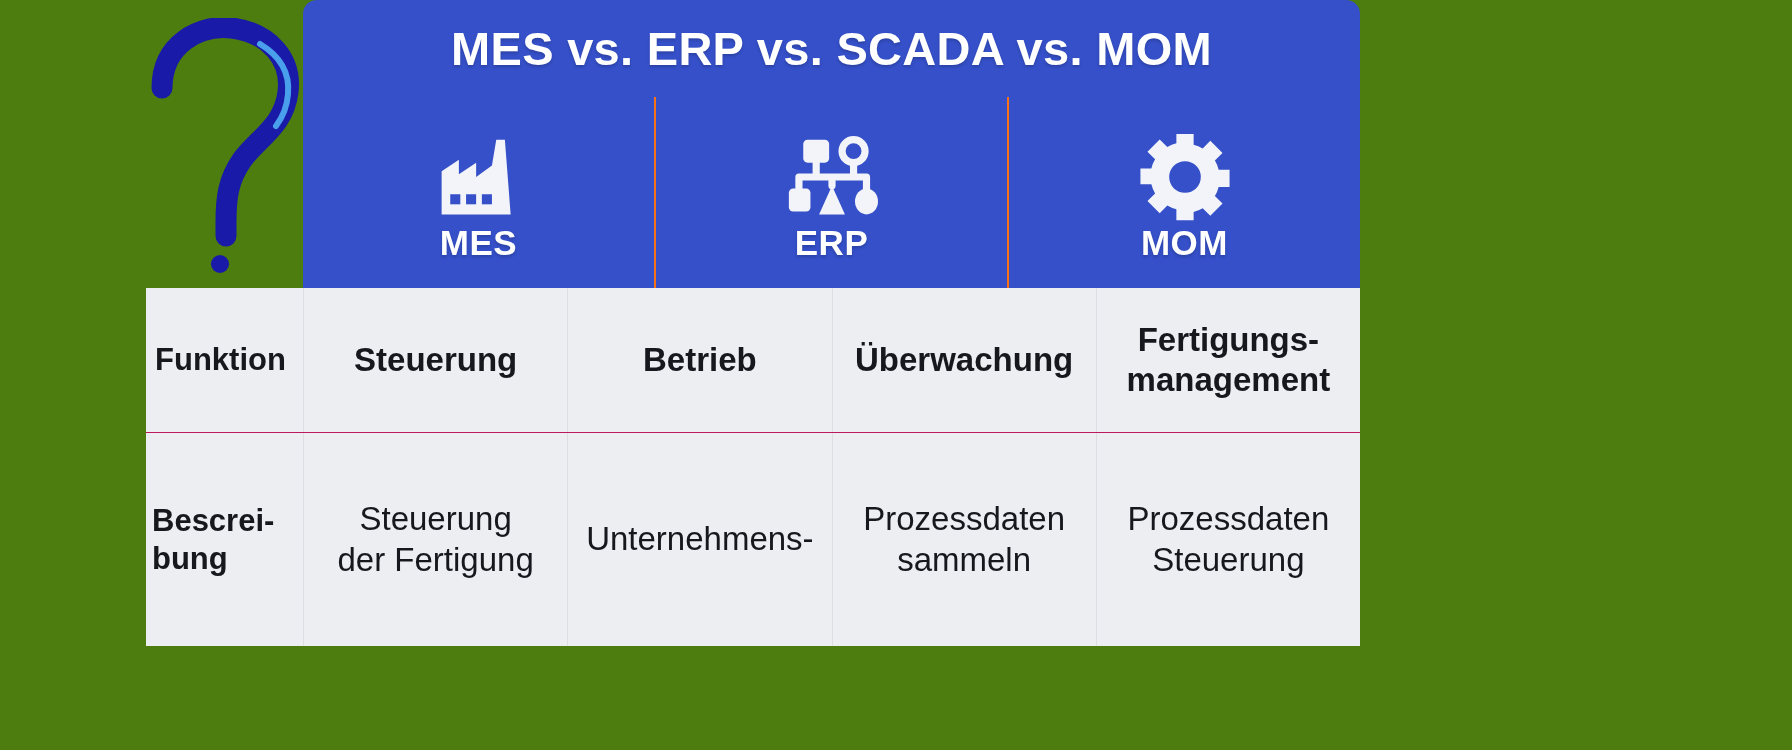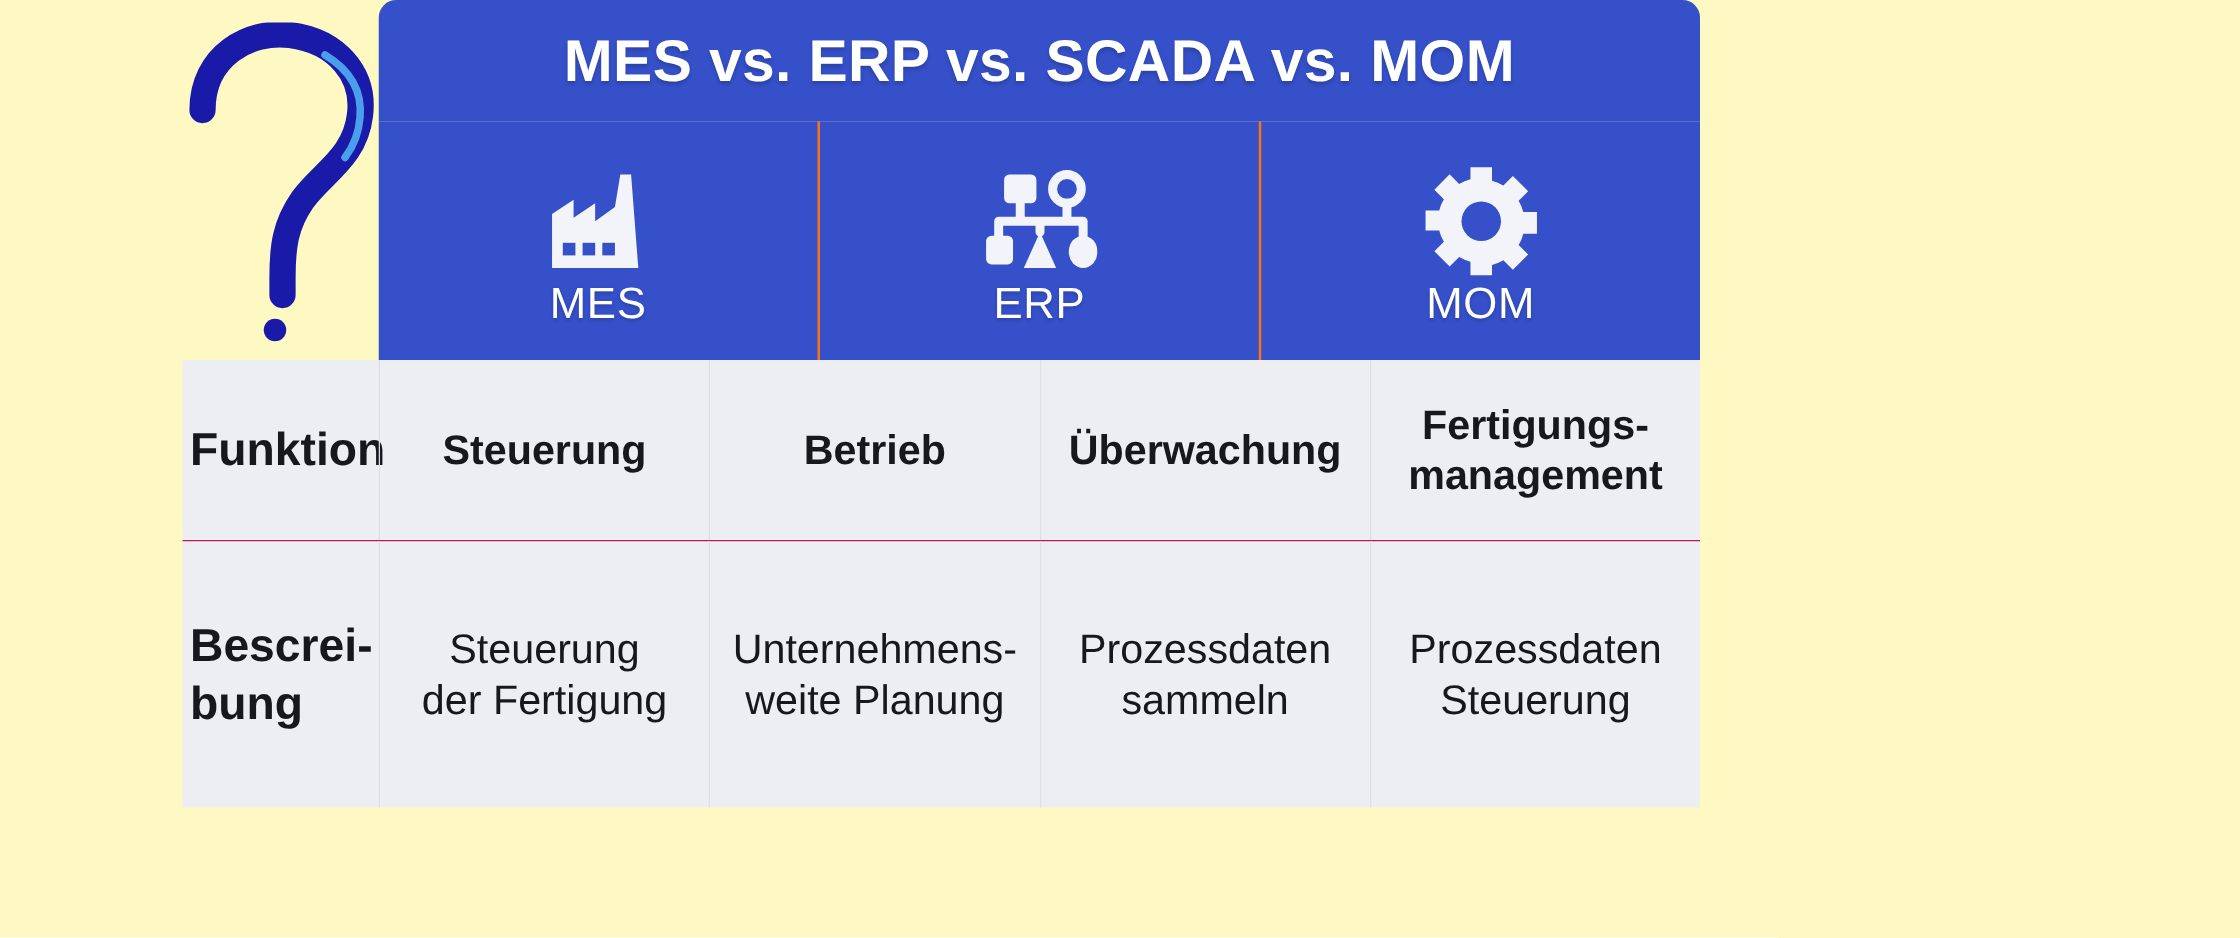--- a/index.html
+++ b/index.html
@@ -8,21 +8,21 @@
     height: 750px;
     background: #ffffff;
     font-family: "Liberation Sans", sans-serif;
     overflow: hidden;
   }
 
   #stage {
     position: relative;
     width: 1792px;
     height: 750px;
-    background: #fef9c3;
+    background: #4d7c0f;
   }
 
   
   .qmark-wrap {
     position: absolute;
     left: 148px;
     top: 18px;
     width: 156px;
     height: 262px;
   }
@@ -72,21 +72,21 @@
     height: 92px;
     display: flex;
     align-items: center;
     justify-content: center;
   }
   .head-icon svg { display: block; }
   .head-label {
     margin-top: 0;
     color: #ffffff;
     font-size: 35px;
-    font-weight: normal;
+    font-weight: bold;
     letter-spacing: 0.5px;
     text-shadow: 0 2px 3px rgba(0,0,0,0.18);
     text-align: center;
   }
 
   
   .body-grid {
     position: absolute;
     left: 146px;
     top: 288px;
@@ -108,24 +108,24 @@
     text-align: center;
     border-left: 1px solid #dcdfe6;
     padding: 0 14px;
     color: #16181d;
   }
   .cell:first-child { border-left: none; }
 
   .cell-label {
     width: 157px;
     flex: 0 0 157px;
-    justify-content: flex-start;
+    justify-content: center;
     padding-left: 6px;
     font-weight: bold;
-    font-size: 37px;
+    font-size: 31px;
     line-height: 1.22;
     text-align: left;
   }
   .cell-data {
     flex: 1 1 0;
     font-size: 33px;
     line-height: 1.22;
   }
   .row-1 .cell-data { font-weight: bold; }
   .row-2 .cell-data { font-weight: normal; font-size: 33px; }
@@ -238,21 +238,20 @@
       </div>
       <div class="cell cell-data">
         <span>
           <span class="ml">Steuerung</span>
           <span class="ml">der Fertigung</span>
         </span>
       </div>
       <div class="cell cell-data">
         <span>
           <span class="ml">Unternehmens-</span>
-          <span class="ml">weite Planung</span>
         </span>
       </div>
       <div class="cell cell-data">
         <span>
           <span class="ml">Prozessdaten</span>
           <span class="ml">sammeln</span>
         </span>
       </div>
       <div class="cell cell-data">
         <span>

